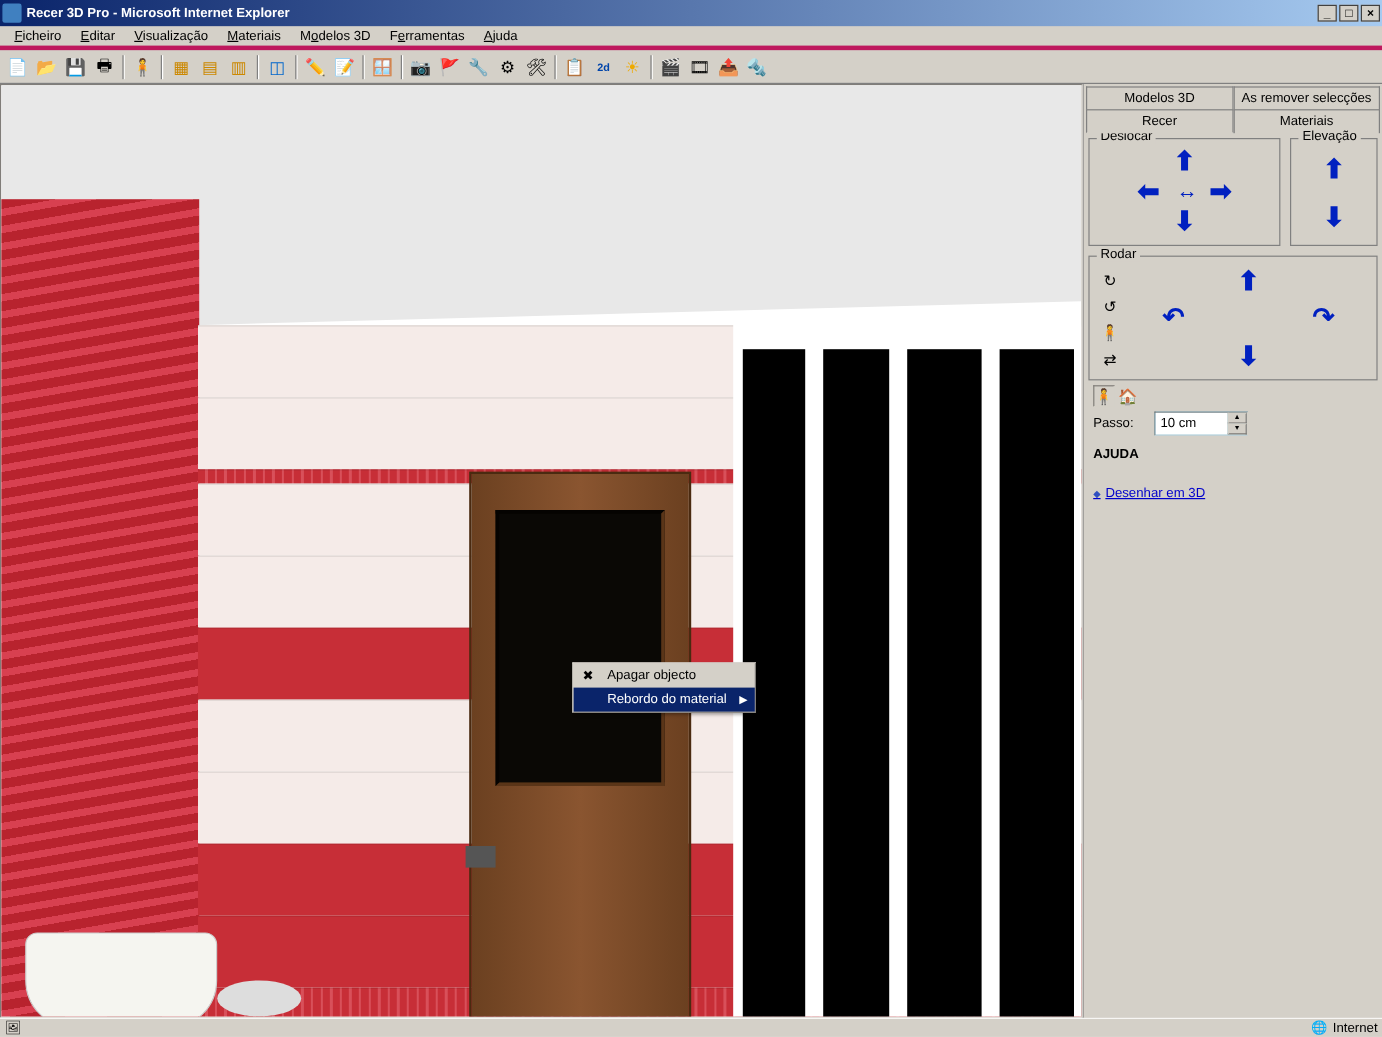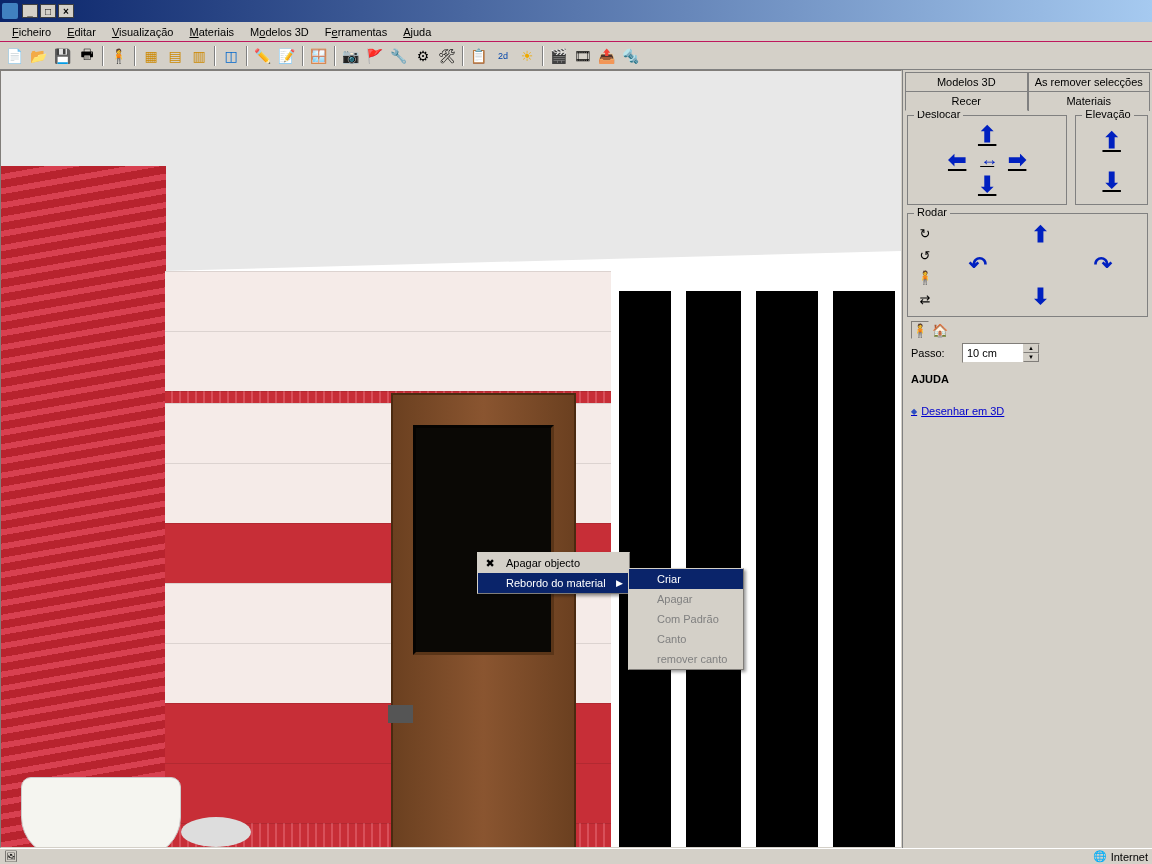--- a/index.html
+++ b/index.html
@@ -4,21 +4,21 @@
 <style>
 * { box-sizing: border-box; margin: 0; padding: 0; font-family: Tahoma, sans-serif; font-size: 11px; }
 body { background: #d4d0c8; overflow: hidden; width: 1152px; height: 864px; }
 
 .titlebar { height: 22px; background: linear-gradient(to right, #0a246a, #a6caf0); color: white; display: flex; align-items: center; padding: 0 2px; font-weight: bold; }
 .titlebar .icon { width: 16px; height: 16px; margin-right: 4px; background: #4080c0; border-radius: 2px; }
 .titlebar .title { flex: 1; }
 .titlebar .wbtns { display: flex; gap: 2px; }
 .titlebar .wbtn { width: 16px; height: 14px; background: #d4d0c8; border: 1px solid #404040; color: black; display: flex; align-items: center; justify-content: center; font-size: 10px; font-weight: bold; cursor: pointer; }
 
-.menubar { height: 20px; background: #d4d0c8; display: flex; align-items: center; padding: 0 4px; border-bottom: 1px solid #be185d; }
+.menubar { height: 20px; background: #d4d0c8; display: flex; align-items: center; padding: 0 4px; border-bottom: 4px solid #be185d; }
 .menuitem { padding: 2px 8px; cursor: pointer; }
 .menuitem u { text-decoration: underline; }
 
 .toolbar { height: 28px; background: #d4d0c8; display: flex; align-items: center; padding: 2px 4px; gap: 2px; border-bottom: 1px solid #808080; }
 .tbtn { width: 22px; height: 22px; border: 1px solid transparent; display: flex; align-items: center; justify-content: center; cursor: pointer; font-size: 14px; }
 .tsep { width: 2px; height: 20px; border-left: 1px solid #808080; border-right: 1px solid white; margin: 0 2px; }
 
 .workspace { display: flex; height: 778px; }
 .viewport { flex: 1; background: white; position: relative; overflow: hidden; border: 1px inset #d4d0c8; }
 
@@ -44,21 +44,21 @@
 .tab { flex: 1; min-width: 48%; text-align: center; padding: 3px; background: #d4d0c8; border: 1px solid #808080; border-bottom: none; cursor: pointer; }
 .tab.active { background: #d4d0c8; border-bottom: 1px solid #d4d0c8; position: relative; z-index: 1; }
 
 .groupbox { border: 1px solid #808080; margin: 4px 2px; padding: 6px 4px 4px; position: relative; }
 .groupbox .label { position: absolute; top: -8px; left: 6px; background: #d4d0c8; padding: 0 3px; }
 
 .navgrid { display: grid; grid-template-columns: repeat(3, 30px); grid-template-rows: repeat(3, 25px); justify-content: center; align-items: center; justify-items: center; }
 .arrow { color: #0020c0; font-size: 22px; font-weight: bold; cursor: pointer; user-select: none; }
 .arrow.sm { font-size: 18px; }
 
-.row2 { display: flex; gap: 4px; text-decoration: underline; }
+.row2 { display: flex; gap: 4px; }
 .row2 .groupbox { flex: 1; }
 
 .iconcol { display: flex; flex-direction: column; gap: 4px; padding: 4px; }
 .smicon { width: 18px; height: 18px; border: 1px solid transparent; cursor: pointer; display:flex; align-items:center; justify-content:center; font-size:13px; }
 
 .ctrlrow { display: flex; align-items: center; margin: 4px 6px; gap: 6px; }
 .ctrlrow label { width: 45px; }
 .spinbox { display: flex; border: 1px inset #d4d0c8; background: #7dd3fc; height: 20px; }
 .spinbox input { border: none; width: 60px; padding: 0 4px; font-size: 11px; }
 .spinbox .spins { display: flex; flex-direction: column; width: 16px; }
@@ -77,20 +77,21 @@
 .ctxitem .subarrow { position: absolute; right: 6px; font-size: 9px; }
 
 .statusbar { height: 16px; background: #d4d0c8; border-top: 1px solid white; display: flex; align-items: center; padding: 0 4px; justify-content: space-between; }
 .statusbar .st-right { display:flex; align-items:center; gap:4px; }
 </style>
 </head>
 <body>
 
 <div class="titlebar">
   <div class="icon"></div>
+  <div class="title">Recer 3D Pro - Microsoft Internet Explorer</div>
   <div class="wbtns">
     <div class="wbtn">_</div>
     <div class="wbtn">□</div>
     <div class="wbtn">×</div>
   </div>
 </div>
 
 <div class="menubar">
   <div class="menuitem"><u>F</u><span>icheiro</span></div>
   <div class="menuitem"><u>E</u>ditar</div>
@@ -120,21 +121,21 @@
   <div class="tsep"></div>
   <div class="tbtn">🪟</div>
   <div class="tsep"></div>
   <div class="tbtn">📷</div>
   <div class="tbtn">🚩</div>
   <div class="tbtn">🔧</div>
   <div class="tbtn">⚙</div>
   <div class="tbtn">🛠</div>
   <div class="tsep"></div>
   <div class="tbtn">📋</div>
-  <div class="tbtn" style="font-size:9px;font-weight:normal;color:#0044aa">2d</div>
+  <div class="tbtn" style="font-size:9px;font-weight:bold;color:#0044aa">2d</div>
   <div class="tbtn" style="color:#eeaa00">☀</div>
   <div class="tsep"></div>
   <div class="tbtn">🎬</div>
   <div class="tbtn">🎞</div>
   <div class="tbtn">📤</div>
   <div class="tbtn">🔩</div>
 </div>
 
 <div class="workspace">
   <div class="viewport">
@@ -171,37 +172,20 @@
     <div class="ctxmenu" style="left:476px; top:481px; width:153px;">
       <div class="ctxitem">
         <span class="micon">✖</span>
         <span>Apagar objecto</span>
       </div>
       <div class="ctxitem hover">
         <span>Rebordo do material</span>
         <span class="subarrow">▶</span>
       </div>
     </div>
-    <div class="ctxmenu" style="left:627px; top:497px; width:116px;">
-      <div class="ctxitem hover">
-          <span>Criar</span>
-        </div>
-      <div class="ctxitem disabled">
-          <span>Apagar</span>
-        </div>
-      <div class="ctxitem disabled">
-          <span>Com Padrão</span>
-        </div>
-      <div class="ctxitem disabled">
-          <span>Canto</span>
-        </div>
-      <div class="ctxitem disabled">
-          <span>remover canto</span>
-        </div>
-    </div>
   </div>
 
   <div class="sidepanel">
     <div class="tabs">
       <div class="tab">Modelos 3D</div>
       <div class="tab">As remover selecções</div>
       <div class="tab active">Recer</div>
       <div class="tab">Materiais</div>
     </div>
 

